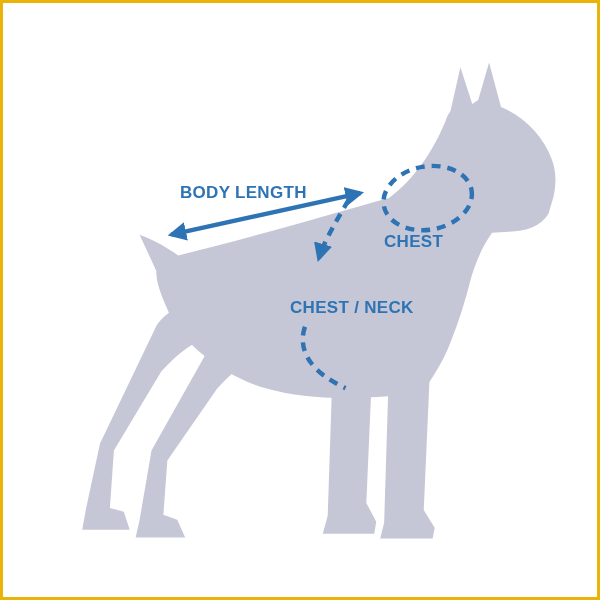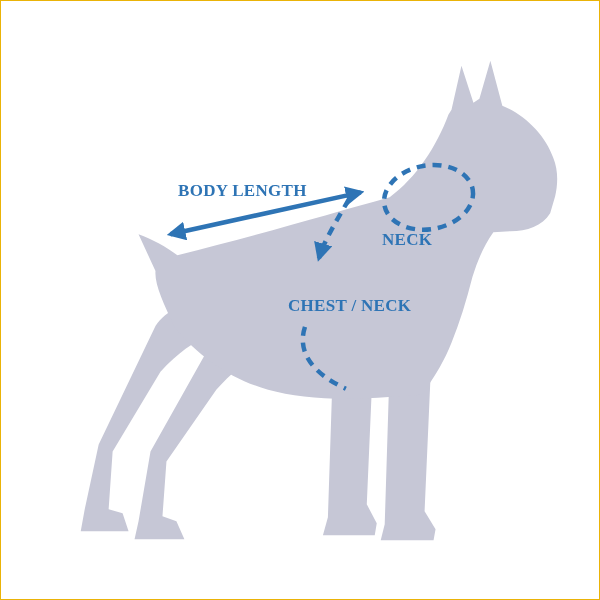--- a/index.html
+++ b/index.html
@@ -1,20 +1,20 @@
 <!DOCTYPE html>
 <html><head>
 <meta charset="utf-8">
 <style>
   *{margin:0;padding:0;box-sizing:border-box}
   html,body{background:#ffffff}
   .stage{
     position:relative;width:600px;height:600px;background:#ffffff;
-    border:1px solid #eab308;overflow:hidden;
-    font-family:Liberation Serif, serif;
+    border:3px solid #eab308;overflow:hidden;
+    font-family:Liberation Sans, sans-serif;
     padding-left:40px;
   }
   .stage svg{position:absolute;left:0;top:0;width:100%;height:100%}
   .label{
     position:absolute;color:#2e74b5;font-weight:700;font-size:17px;
     letter-spacing:.3px;white-space:nowrap;user-select:none;
   }
   .label-body-length{left:177px;top:180px}
   .label-neck{left:381px;top:229px}
   .label-chest-girth{left:287px;top:295px}
@@ -62,16 +62,16 @@
 
     <g stroke="#2E74B5">
       <line class="ann-solid" x1="170" y1="234" x2="361" y2="192" stroke-width="4.5" marker-start="url(#arrowhead)" marker-end="url(#arrowhead)"></line>
       <ellipse class="ann" cx="429" cy="197" rx="45" ry="32" stroke-width="4.5" stroke-dasharray="9 7" transform="rotate(-10 429 197)"></ellipse>
       <path class="ann" d="M 349 199 C 337 220 324 241 319 258" stroke-width="4.5" stroke-dasharray="9 7" marker-end="url(#arrowhead)"></path>
       <path class="ann" d="M 305 327 C 297 351 311 373 346 389" stroke-width="4.5" stroke-dasharray="9 7"></path>
     </g>
   </svg>
 
   <div class="label label-body-length">BODY LENGTH</div>
-  <div class="label label-neck">NECK</div>
+  <div class="label label-neck">CHEST</div>
   <div class="label label-chest-girth">CHEST / NECK</div>
 
 </div>
 
 </body></html>

